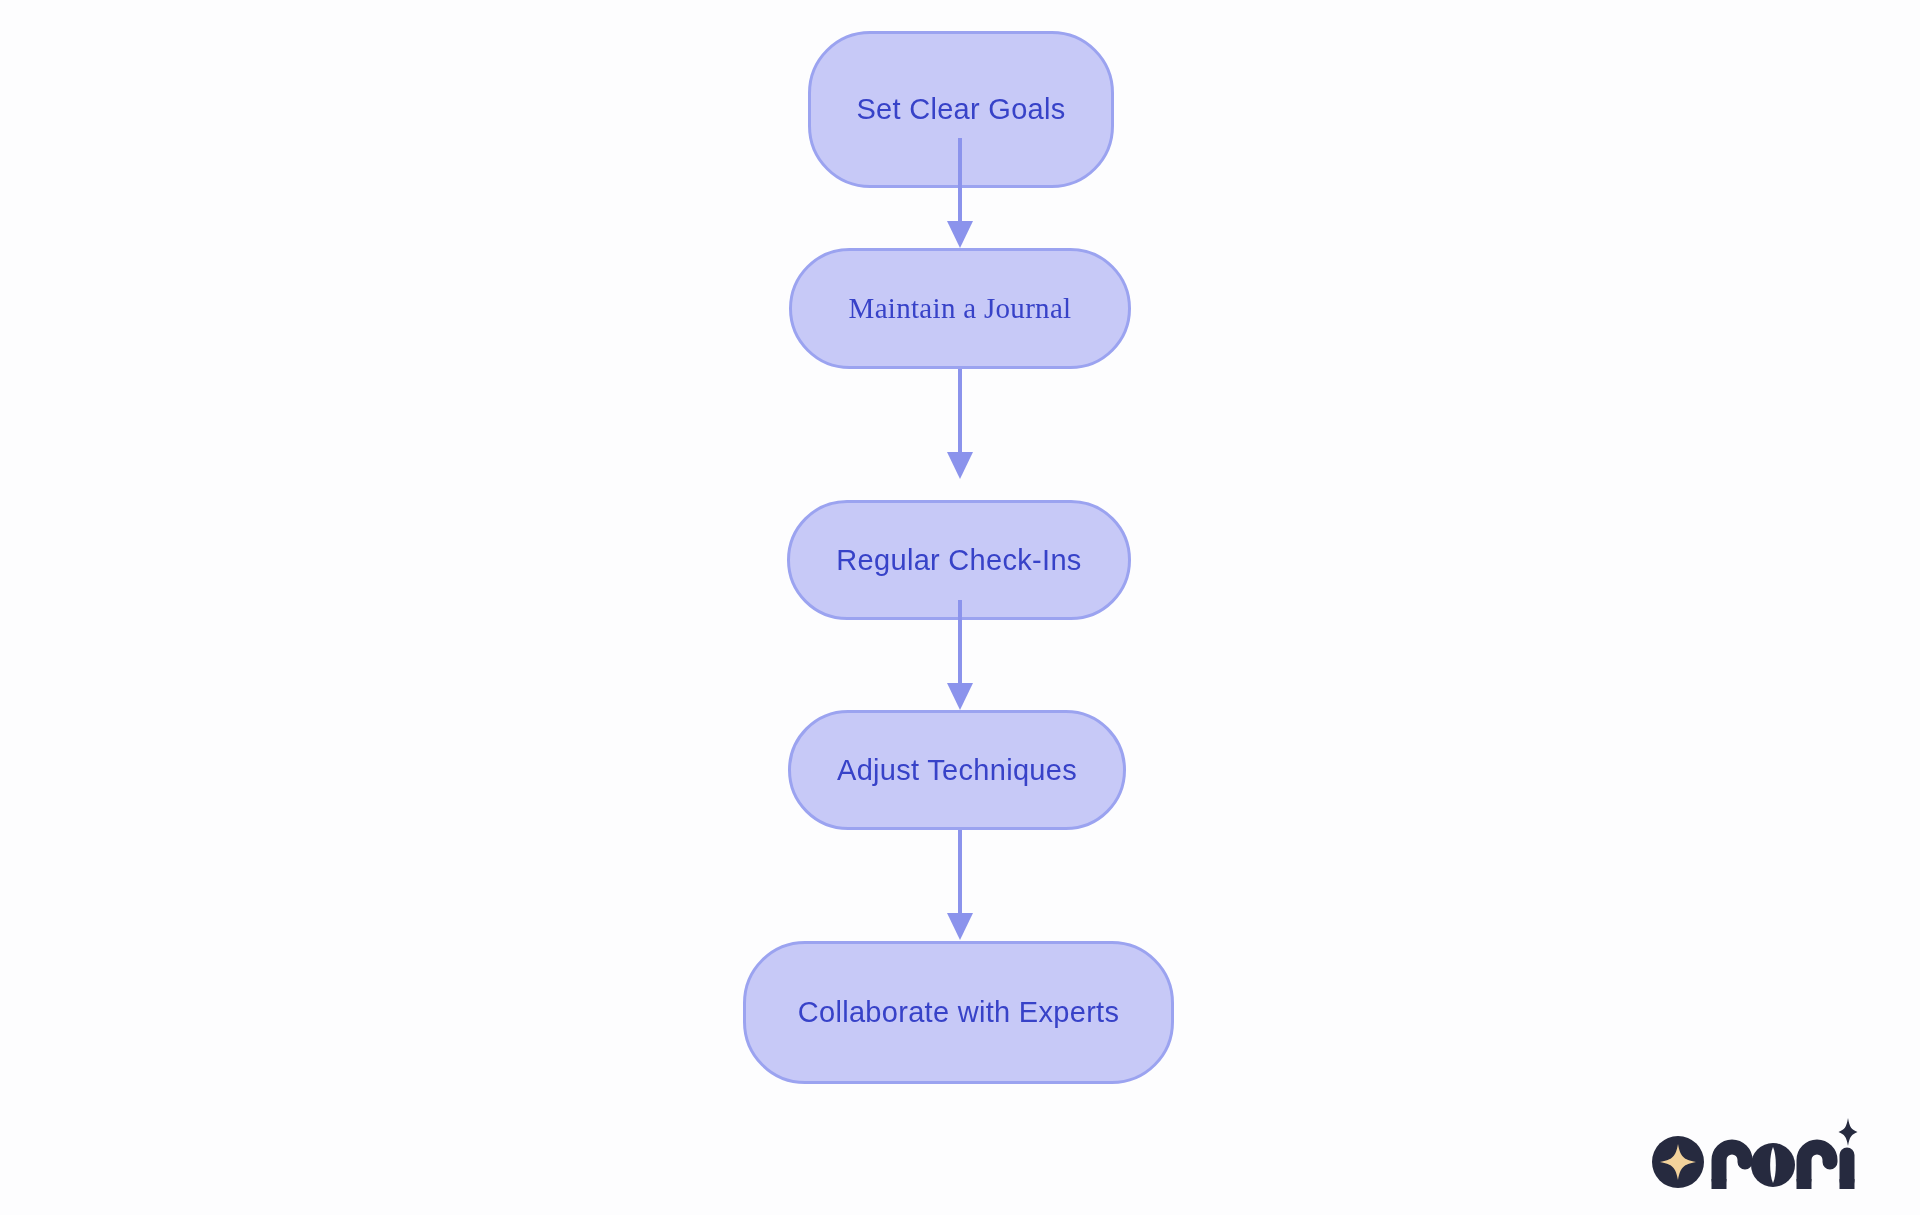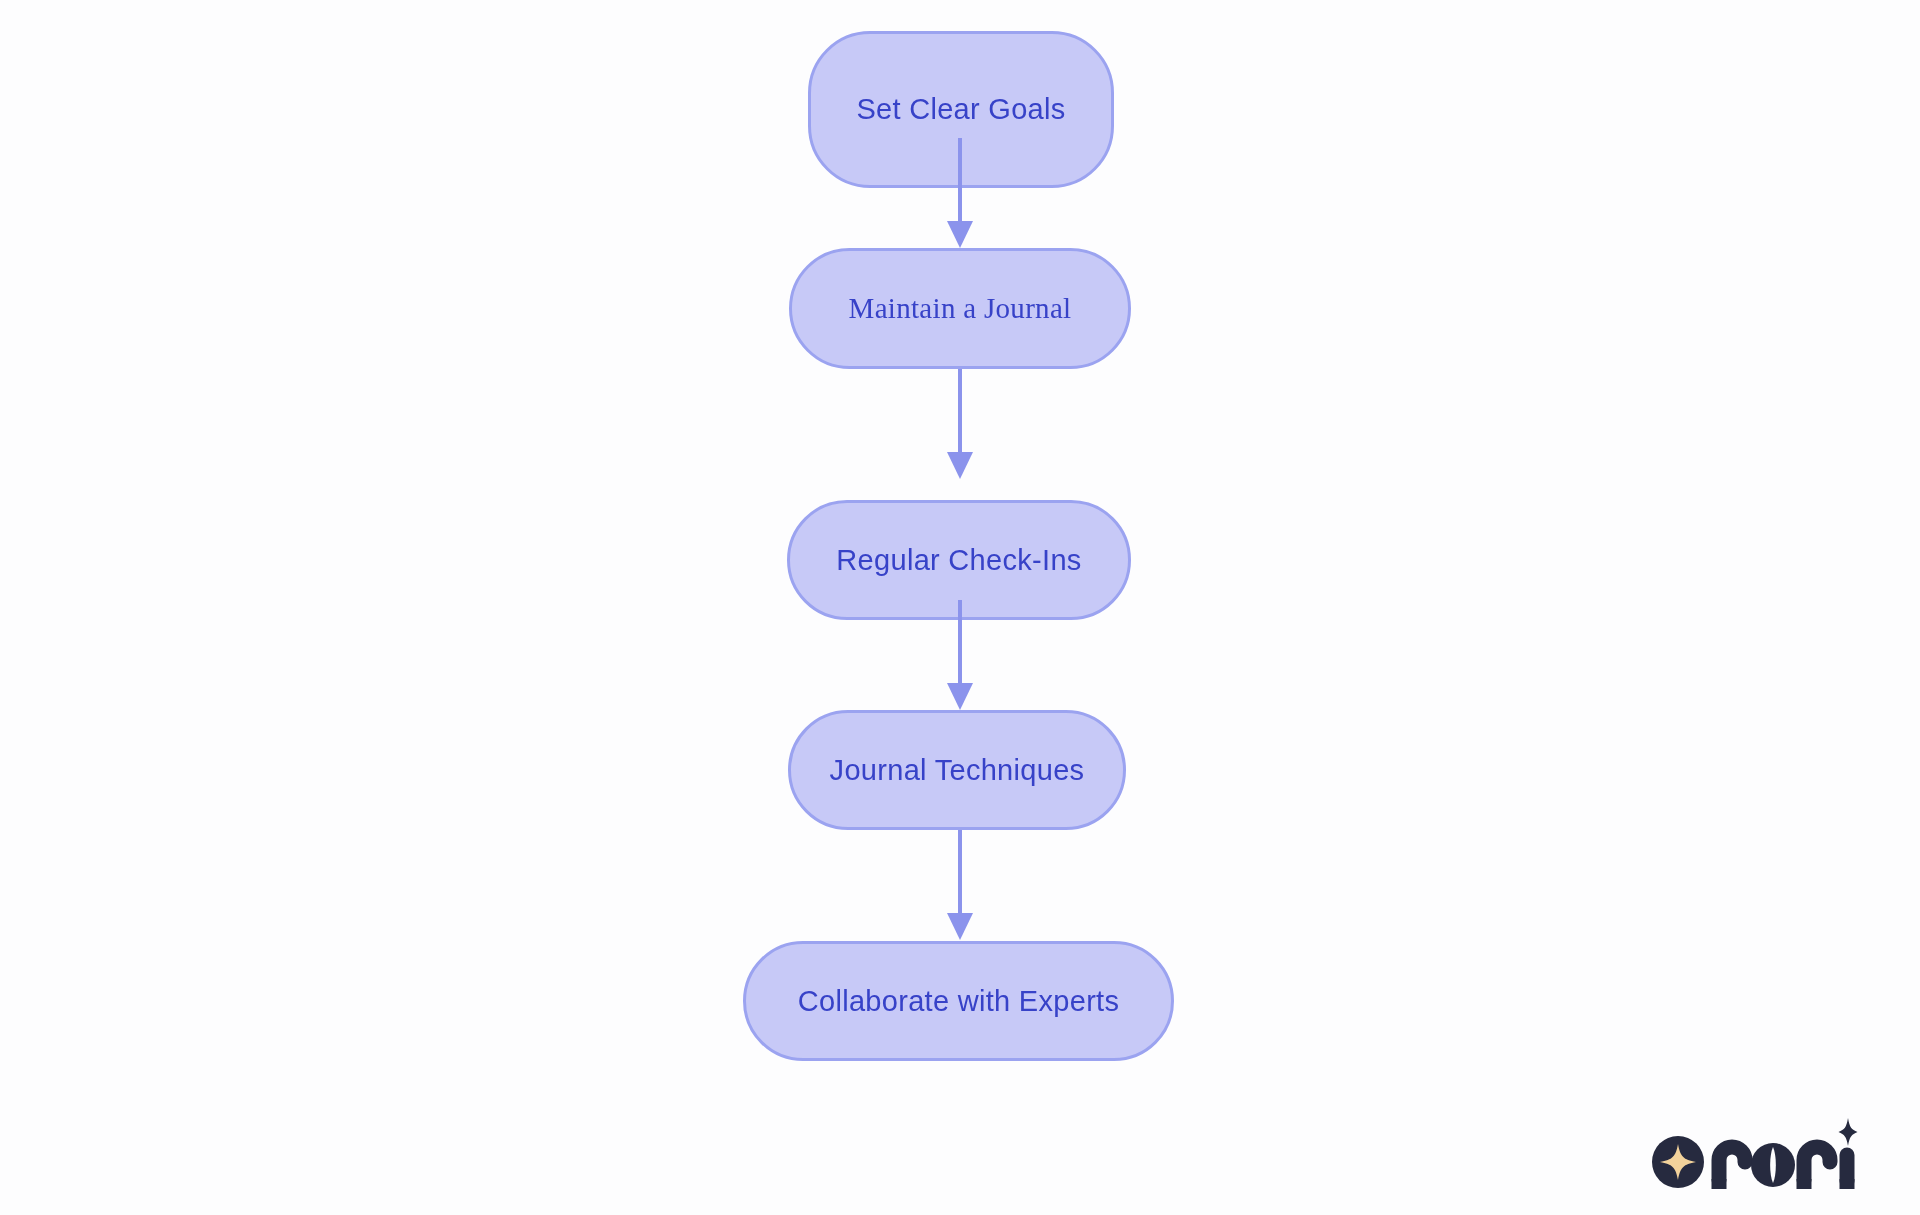--- a/index.html
+++ b/index.html
@@ -22,21 +22,21 @@
     border-radius: 62px;
     color: #3742c8;
     font-size: 29px;
     letter-spacing: 0.3px;
     white-space: nowrap;
   }
   .n0 { left: 808px; top: 31px;  width: 306px; height: 157px; }
   .n1 { left: 789px; top: 248px; width: 342px; height: 121px; font-family: Liberation Serif, serif; }
   .n2 { left: 787px; top: 480px; width: 344px; height: 120px; margin-top: 20px; }
   .n3 { left: 788px; top: 710px; width: 338px; height: 120px; }
-  .n4 { left: 743px; top: 941px; width: 431px; height: 120px; }
+  .n4 { left: 743px; top: 941px; width: 431px; height: 143px; }
   .arrow { position: absolute; left: 946px; width: 28px; height: 110px; }
   .a0 { top: 138px; }
   .a1 { top: 369px; }
   .a2 { top: 600px; }
   .a3 { top: 830px; }
   .logo { position: absolute; left: 1652px; top: 1118px; width: 206px; height: 72px; }
   .visually-hidden {
     position: absolute; width: 1px; height: 1px;
     overflow: hidden; clip: rect(0 0 0 0); white-space: nowrap;
   }
@@ -67,21 +67,21 @@
   <div class="node n2">
     <span>Regular Check-Ins</span>
   </div>
 
   <svg class="arrow a2" viewBox="0 0 28 110" aria-hidden="true">
     <line x1="14" y1="0" x2="14" y2="86" stroke="#8b93ec" stroke-width="4"></line>
     <polygon points="1,83 27,83 14,110" fill="#8b93ec"></polygon>
   </svg>
 
   <div class="node n3">
-    <span>Journal Techniques</span>
+    <span>Adjust Techniques</span>
   </div>
 
   <svg class="arrow a3" viewBox="0 0 28 110" aria-hidden="true">
     <line x1="14" y1="0" x2="14" y2="86" stroke="#8b93ec" stroke-width="4"></line>
     <polygon points="1,83 27,83 14,110" fill="#8b93ec"></polygon>
   </svg>
 
   <div class="node n4">
     <span>Collaborate with Experts</span>
   </div>

